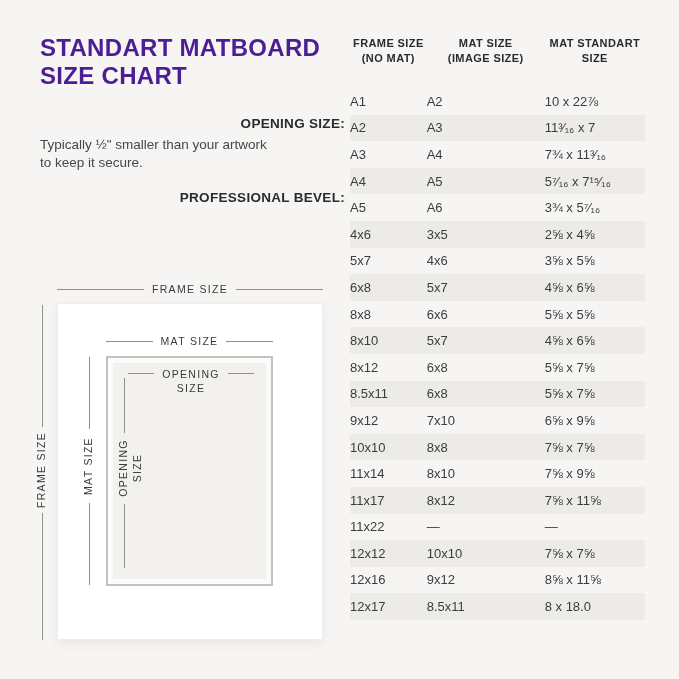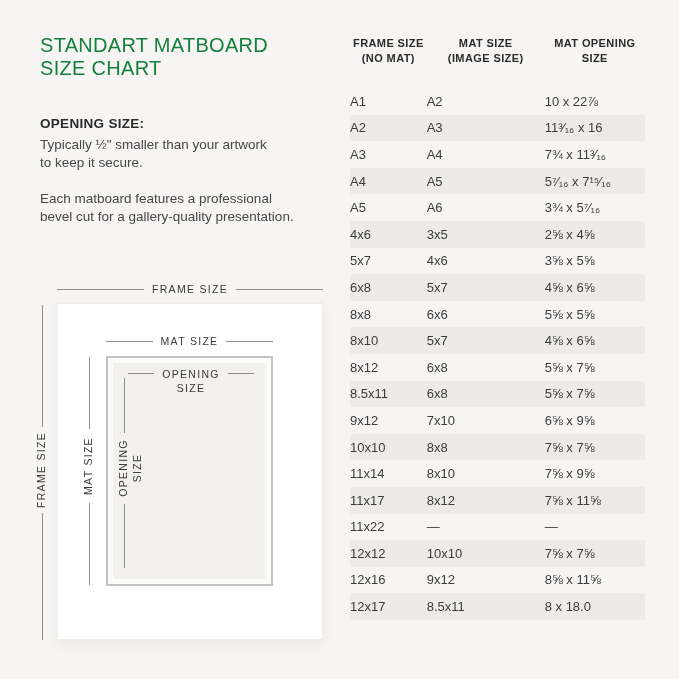--- a/index.html
+++ b/index.html
@@ -8,28 +8,28 @@
     background:#f6f5f3;
     font-family:"Liberation Sans","DejaVu Sans",sans-serif;
     color:#3c3c3c;
     overflow:hidden;
   }
   .canvas{position:relative;width:679px;height:679px;background:#f6f5f3;}
 
   
   .page-title{
     position:absolute;left:40px;top:34px;width:300px;
-    font-size:20px;font-weight:400;letter-spacing:.3px;line-height:1.16;
-    color:#15803d;white-space:pre-line;
+    font-size:24px;font-weight:700;letter-spacing:.3px;line-height:1.16;
+    color:#4c1d95;white-space:pre-line;
   }
   .text-section{position:absolute;left:40px;width:305px;}
   .sec-opening{top:116px;}
   .sec-bevel{top:190px;}
   .text-section h3{
-    margin:0 0 5px 0;font-size:13.5px;font-weight:700;letter-spacing:.3px;color:#2b2b2b;
+    margin:0 0 5px 0;font-size:13.5px;font-weight:700;letter-spacing:.3px;color:#2b2b2b;text-align:right;
   }
   .text-section p{
     margin:0;font-size:13.5px;line-height:1.34;color:#474747;white-space:pre-line;
   }
 
   
   .frame-rect{
     position:absolute;left:57px;top:303px;width:266px;height:337px;
     background:#ffffff;border:1px solid #eeedeb;box-sizing:border-box;
     box-shadow:0 4px 9px rgba(90,85,80,.08);
@@ -82,22 +82,21 @@
   <div class="page-title">STANDART MATBOARD
 SIZE CHART</div>
 
   <div class="text-section sec-opening">
     <h3>OPENING SIZE:</h3>
     <p>Typically ½" smaller than your artwork
 to keep it secure.</p>
   </div>
 
   <div class="text-section sec-bevel">
-    <p>Each matboard features a professional
-bevel cut for a gallery-quality presentation.</p>
+    <h3>PROFESSIONAL BEVEL:</h3>
   </div>
 
   <div class="h-label h-label-frame">
     <span class="rule"></span>
     <span class="lbl">FRAME SIZE</span>
     <span class="rule"></span>
   </div>
 
   <div class="frame-rect"></div>
 
@@ -130,33 +129,33 @@
   <div class="vlabel two-line" style="left:131px;top:468px;">OPENING
 SIZE</div>
   <div class="vline" style="left:124px;top:504px;height:64px;"></div>
 
   <div class="size-table">
     <div class="table-header">
       <span>FRAME SIZE
 (NO MAT)</span>
       <span>MAT SIZE
 (IMAGE SIZE)</span>
-      <span>MAT OPENING
+      <span>MAT STANDART
 SIZE</span>
     </div>
     <div class="table-rows">
         <div class="t-row">
           <span>A1</span>
           <span>A2</span>
           <span>10 x 22⅞</span>
         </div>
         <div class="t-row">
           <span>A2</span>
           <span>A3</span>
-          <span>11³⁄₁₆ x 16</span>
+          <span>11³⁄₁₆ x 7</span>
         </div>
         <div class="t-row">
           <span>A3</span>
           <span>A4</span>
           <span>7¾ x 11³⁄₁₆</span>
         </div>
         <div class="t-row">
           <span>A4</span>
           <span>A5</span>
           <span>5⁷⁄₁₆ x 7¹⁵⁄₁₆</span>

